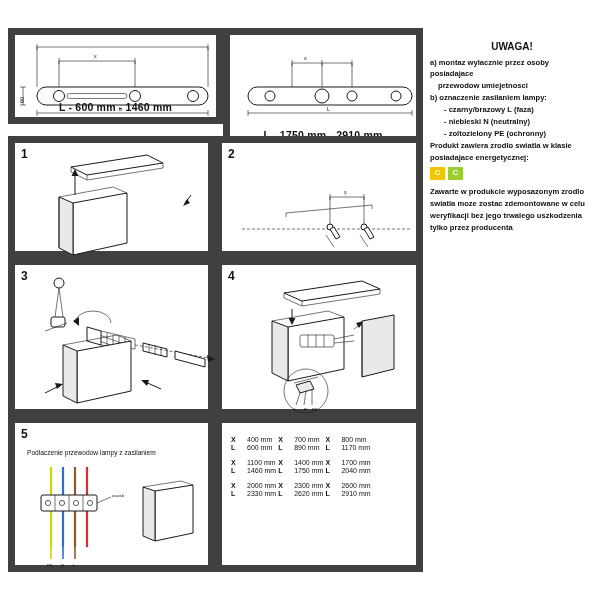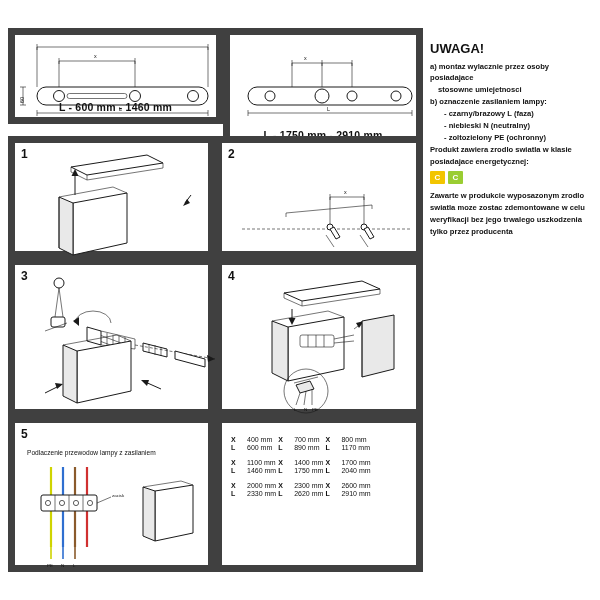--- a/index.html
+++ b/index.html
@@ -63,21 +63,21 @@
   
   .right-col {
     position: absolute;
     left: 430px;
     top: 40px;
     width: 164px;
     font-size: 7.6px;
     line-height: 1.45;
     color: #111;
   }
-  .right-col .hd { font-weight: bold; font-size: 13px; margin-bottom: 2px; }
+  .right-col .hd { font-weight: bold; font-size: 10px; margin-bottom: 2px; text-align: center; }
   .right-col p { margin: 0 0 1px 0; font-weight: bold; }
   .right-col .ind { padding-left: 8px; }
   .right-col .ind2 { padding-left: 14px; }
   .block-gap { margin-top: 10px; }
 
   .energy-row {
     display: flex;
     gap: 3px;
     margin: 4px 0 6px 0;
   }
@@ -393,21 +393,21 @@
           <td class="k">L</td>
           <td class="v">2910 mm</td>
         </tr>
       </tbody>
     </table>
   </div>
 
   <div class="right-col">
     <p class="hd">UWAGA!</p>
     <p>a) montaz wylacznie przez osoby posiadajace</p>
-    <p class="ind">stosowne umiejetnosci</p>
+    <p class="ind">przewodow umiejetnosci</p>
     <p>b) oznaczenie zasilaniem lampy:</p>
     <p class="ind2">- czarny/brazowy L (faza)</p>
     <p class="ind2">- niebieski N (neutralny)</p>
     <p class="ind2">- zoltozielony PE (ochronny)</p>
 
     <p class="block-gap">Produkt zawiera zrodlo swiatla w klasie</p>
     <p>posiadajace energetycznej:</p>
 
     <div class="energy-row">
       <div class="energy-box" style="background:#f2c500">C</div>

